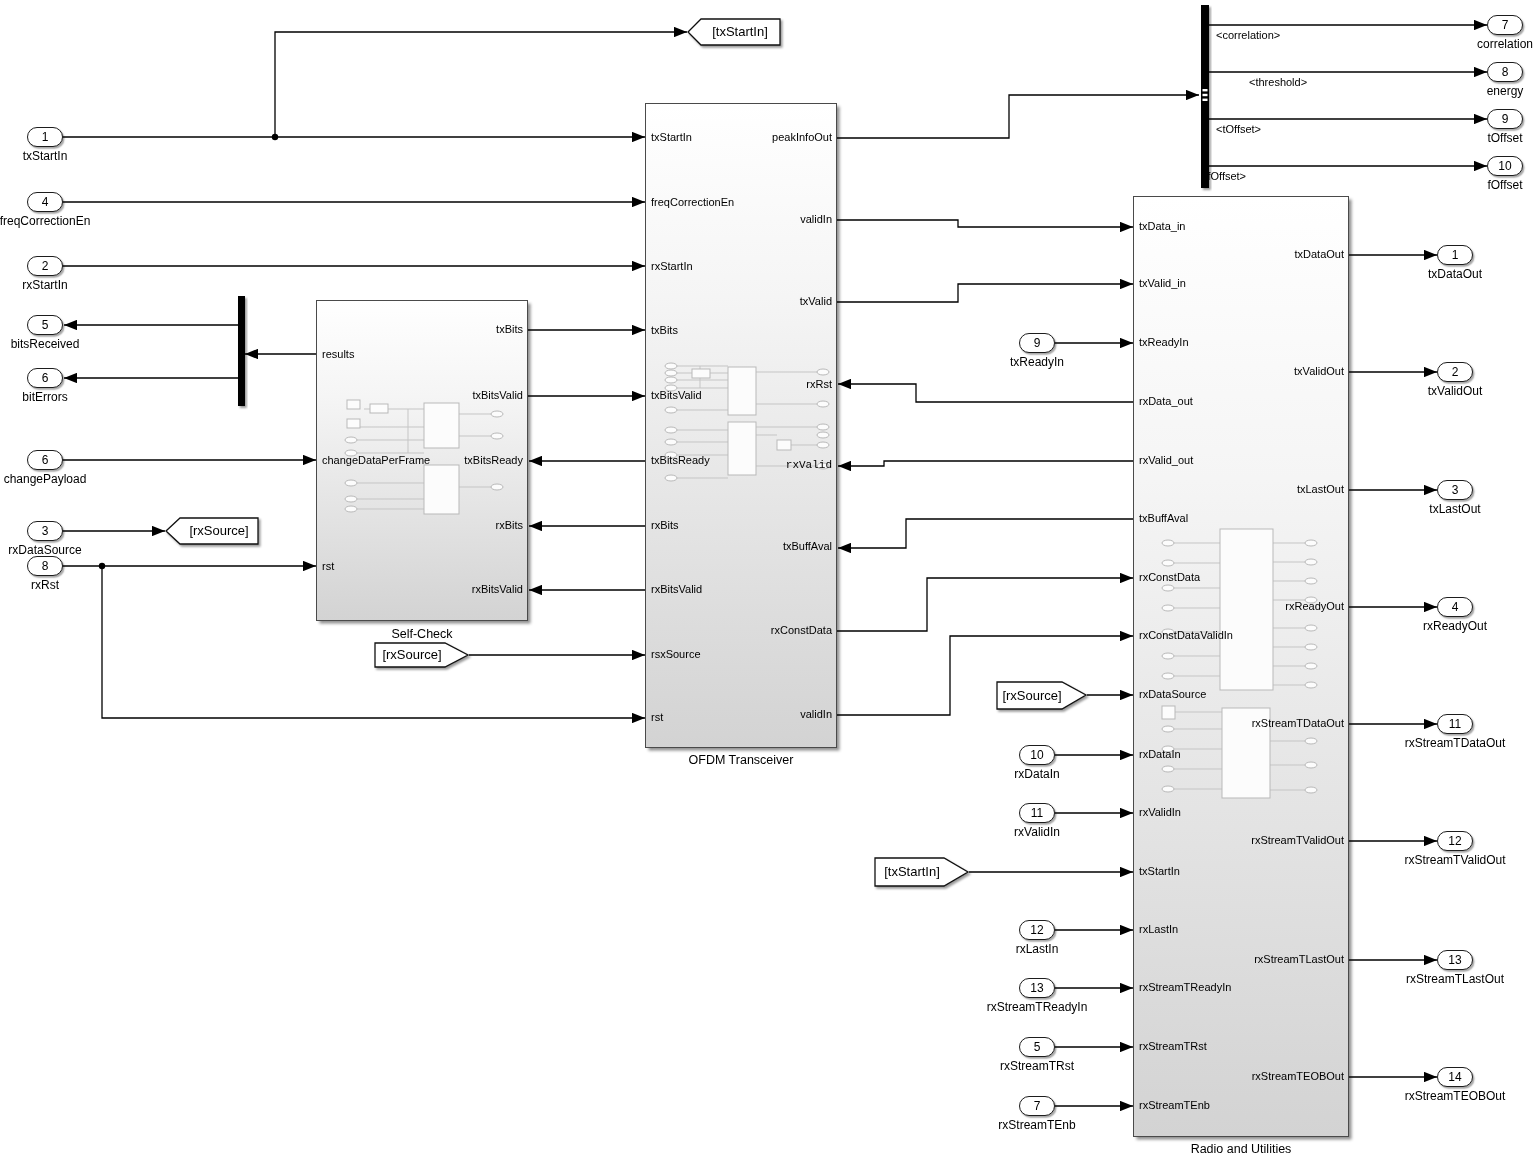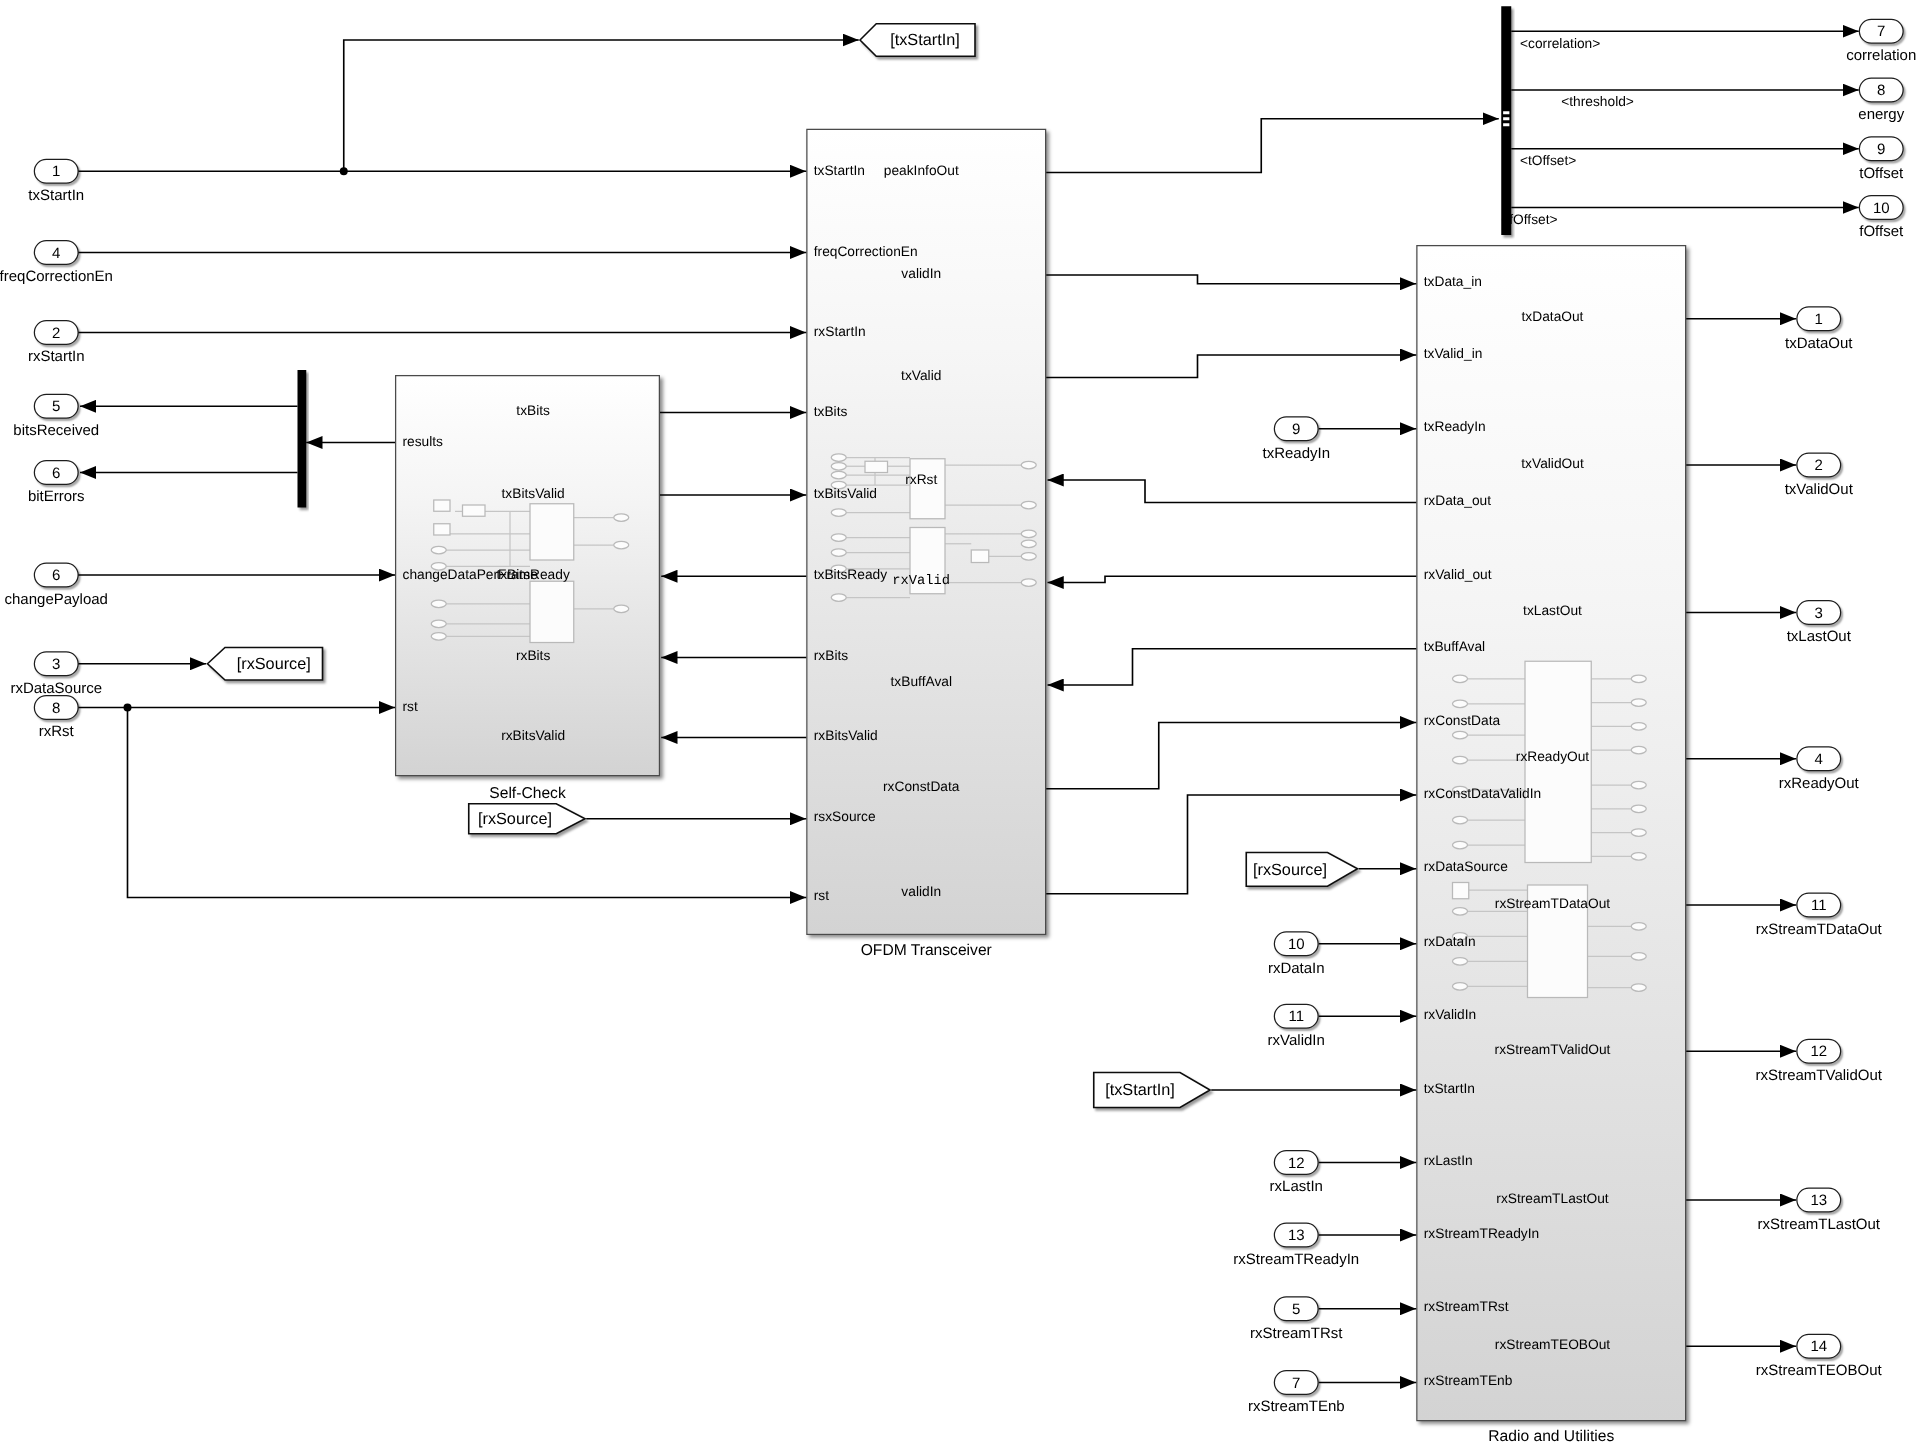--- a/index.html
+++ b/index.html
@@ -4,21 +4,21 @@
 <style>
   html,body{margin:0;padding:0;background:#ffffff;overflow:hidden;}
   #canvas{position:relative;width:1538px;height:1155px;background:#ffffff;
           font-family:"Liberation Sans",sans-serif;color:#000;}
   .block{position:absolute;box-sizing:border-box;border:1.3px solid #4a4a4a;
          background:linear-gradient(180deg,#ffffff 0%,#f5f5f5 30%,#d3d3d3 100%);
          box-shadow:2.5px 2.5px 3px rgba(0,0,0,.45);z-index:1;}
   svg.layer{position:absolute;left:0;top:0;z-index:2;pointer-events:none;}
   .btitle{position:absolute;z-index:3;text-align:center;font-size:12.5px;white-space:nowrap;}
   .bport{position:absolute;z-index:3;font-size:11px;white-space:nowrap;}
-  .r{text-align:center;}
+  .r{text-align:right;}
   .port{position:absolute;z-index:3;width:36px;height:20px;box-sizing:border-box;
         border:1.5px solid #1d1d1d;border-radius:10px;background:#fff;
         box-shadow:1.5px 1.8px 1.5px rgba(0,0,0,.35);
         display:flex;align-items:center;justify-content:center;}
   .pnum{font-size:12px;line-height:1;}
   .plabel{position:absolute;z-index:3;width:140px;text-align:center;font-size:12px;white-space:nowrap;}
   .tag{position:absolute;z-index:3;text-align:center;font-size:13px;white-space:nowrap;}
   .bsig{position:absolute;z-index:3;font-size:11px;white-space:nowrap;text-align:center;}
 </style>
 </head>

